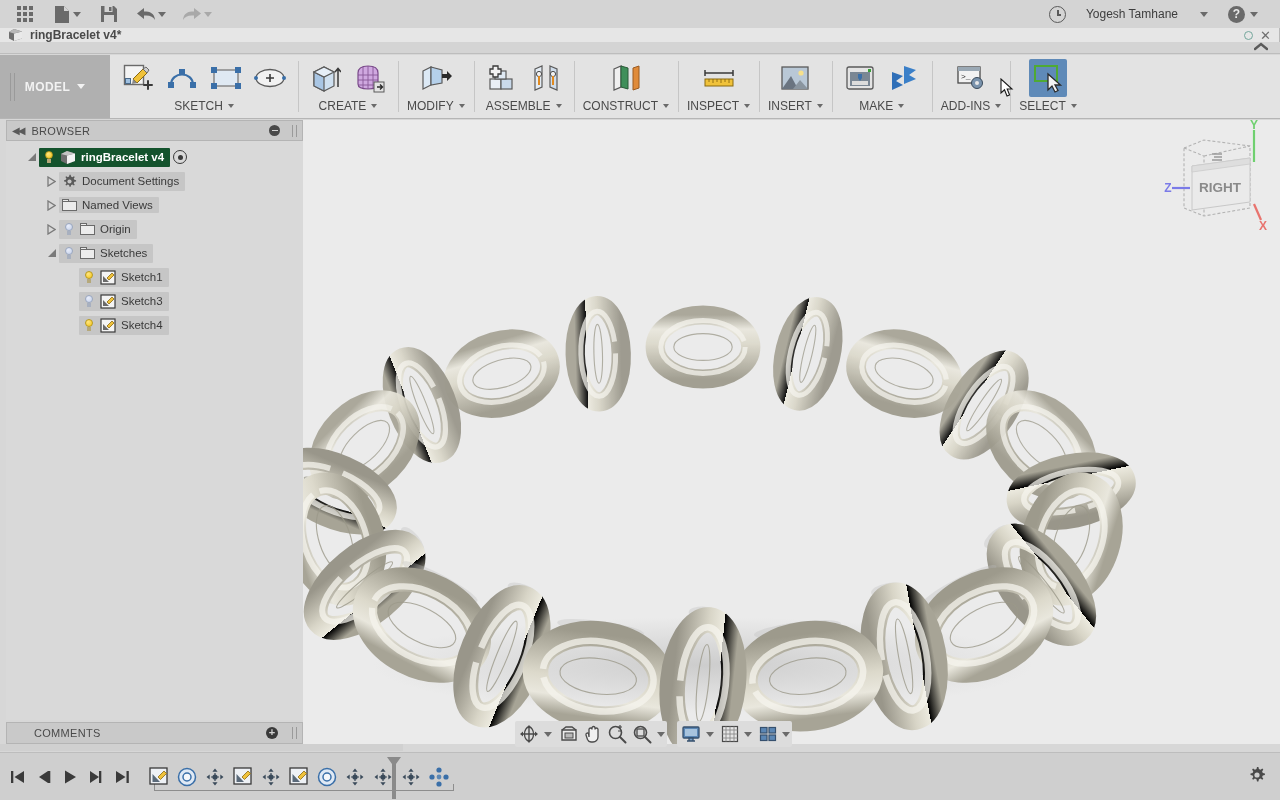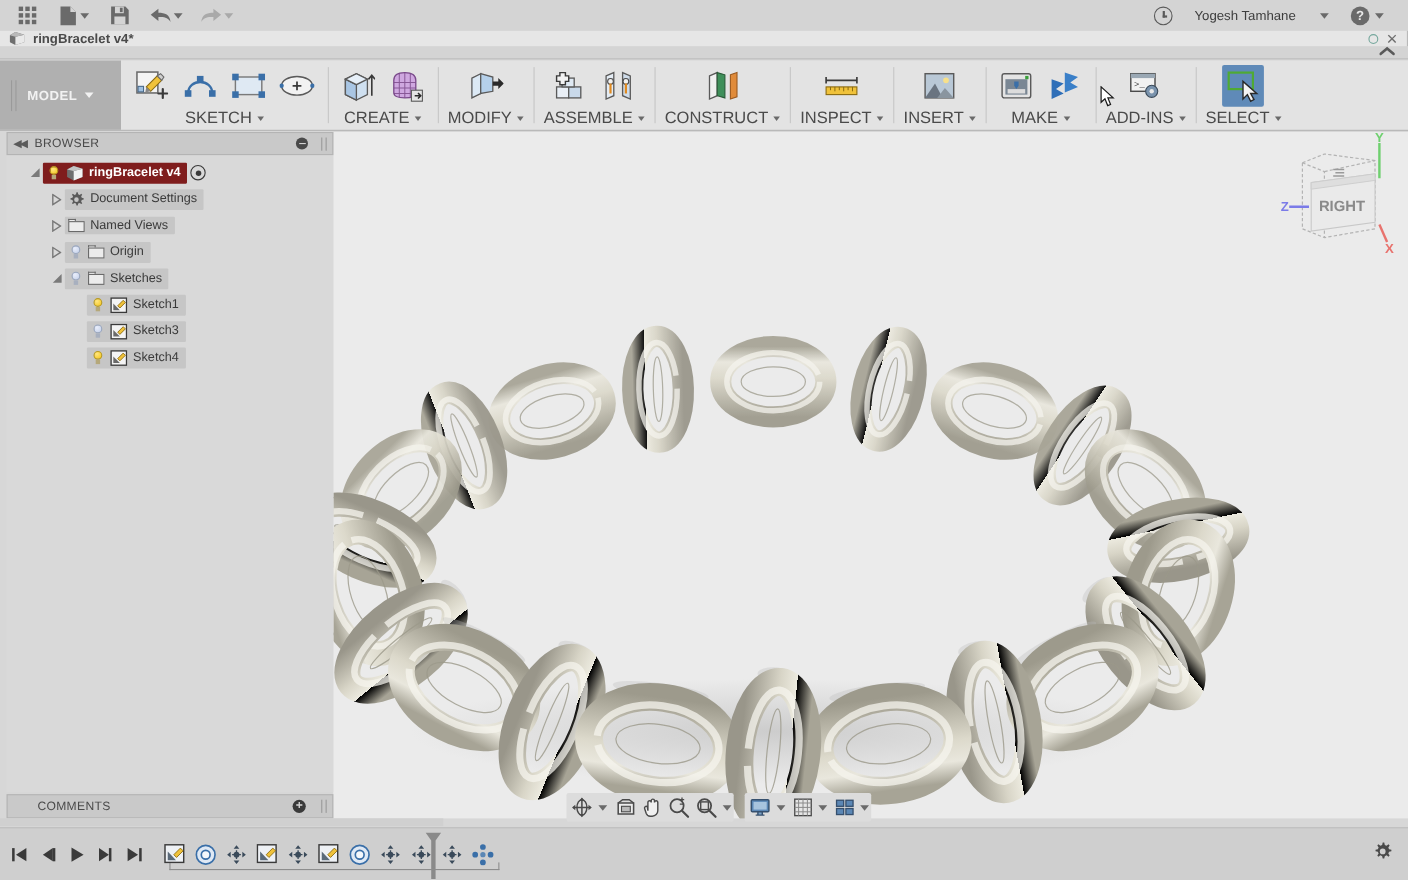--- a/index.html
+++ b/index.html
@@ -69,21 +69,21 @@
 
   .rgroup { display: flex; flex-direction: column; align-items: center;
     justify-content: flex-start; padding: 3px 9px 0 9px; position: relative; }
   .rgroup + .rgroup::before {
     content:''; position:absolute; left:0; top:6px; bottom:6px; width:1px; background:#c6c6c6;
   }
   .ricons { display: flex; align-items: center; gap: 6px; height: 40px; }
   .rtool { width: 38px; height: 38px; display: flex; align-items: center; justify-content: center;
     cursor: pointer; border-radius: 2px; }
   .rtool.active { background: #5f8ab8; }
-  .rlabel { display: flex; align-items: center; gap: 3px; font-size: 15px;
+  .rlabel { display: flex; align-items: center; gap: 3px; font-size: 12px;
     color: #4a4a4a; margin-top: 1px; white-space: nowrap; }
   .rlabel .caret-d { border-top-width: 4px; border-left-width:3.5px;border-right-width:3.5px;}
 
   
   .browser-panel {
     position: absolute; top: 120px; left: 6px; width: 297px; height: 600px;
     background: #d9d9d9;
   }
   .browser-head {
     height: 21px; background: #c9c9c9; border: 1px solid #b4b4b4;
@@ -95,21 +95,21 @@
      display:flex;align-items:center;justify-content:center; cursor:pointer;}
   .bh-min i { width:6px;height:1.5px;background:#d4d4d4;display:block;}
   .bh-grip { width:5px;height:12px;border-left:1px solid #9a9a9a;border-right:1px solid #9a9a9a;margin-left:4px;}
 
   .tree { padding-top: 4px; }
   .trow { display: flex; align-items: center; height: 24px; font-size: 11.5px; color: #3f3f3f; }
   .twist { width: 15px; display: flex; align-items: center; justify-content: center; cursor: pointer; flex: none; }
   .tri-open { width:0;height:0;border-left:8px solid transparent;border-bottom:8px solid #7a7a7a; }
   .tchip { display: inline-flex; align-items: center; gap: 5px; padding: 2px 6px 2px 3px;
     background: #c6c6c6; border-radius: 1px; cursor: pointer; }
-  .tchip.sel { background: #7f1d1d; }
+  .tchip.sel { background: #14532d; }
   .tchip.sel .tlabel { color: #fff; font-weight: bold; }
   .tlabel { color: #3a3a3a; white-space: nowrap; }
   .bulb { width: 13px; height: 15px; position: relative; flex:none; }
   .bulb .b { position:absolute; left:2.5px; top:1px; width:8px; height:8px; border-radius:50%;
      background: radial-gradient(circle at 35% 30%, #ffe680, #f5c518); border:1px solid #b89a20;}
   .bulb .s { position:absolute; left:4.5px; top:9px; width:4px;height:4px;background:#b5a87a;}
   .bulb.off .b { background: radial-gradient(circle at 35% 30%, #e9eefb, #c3cfe8); border-color:#9aa7bf; }
   .bulb.off .s { background:#a8b0bf; }
   .folder { width:15px;height:12px;position:relative;flex:none;}
   .folder .fb { position:absolute;left:0;top:2px;width:15px;height:10px;border:1.4px solid #6a6a6a;background:#ececec;}

